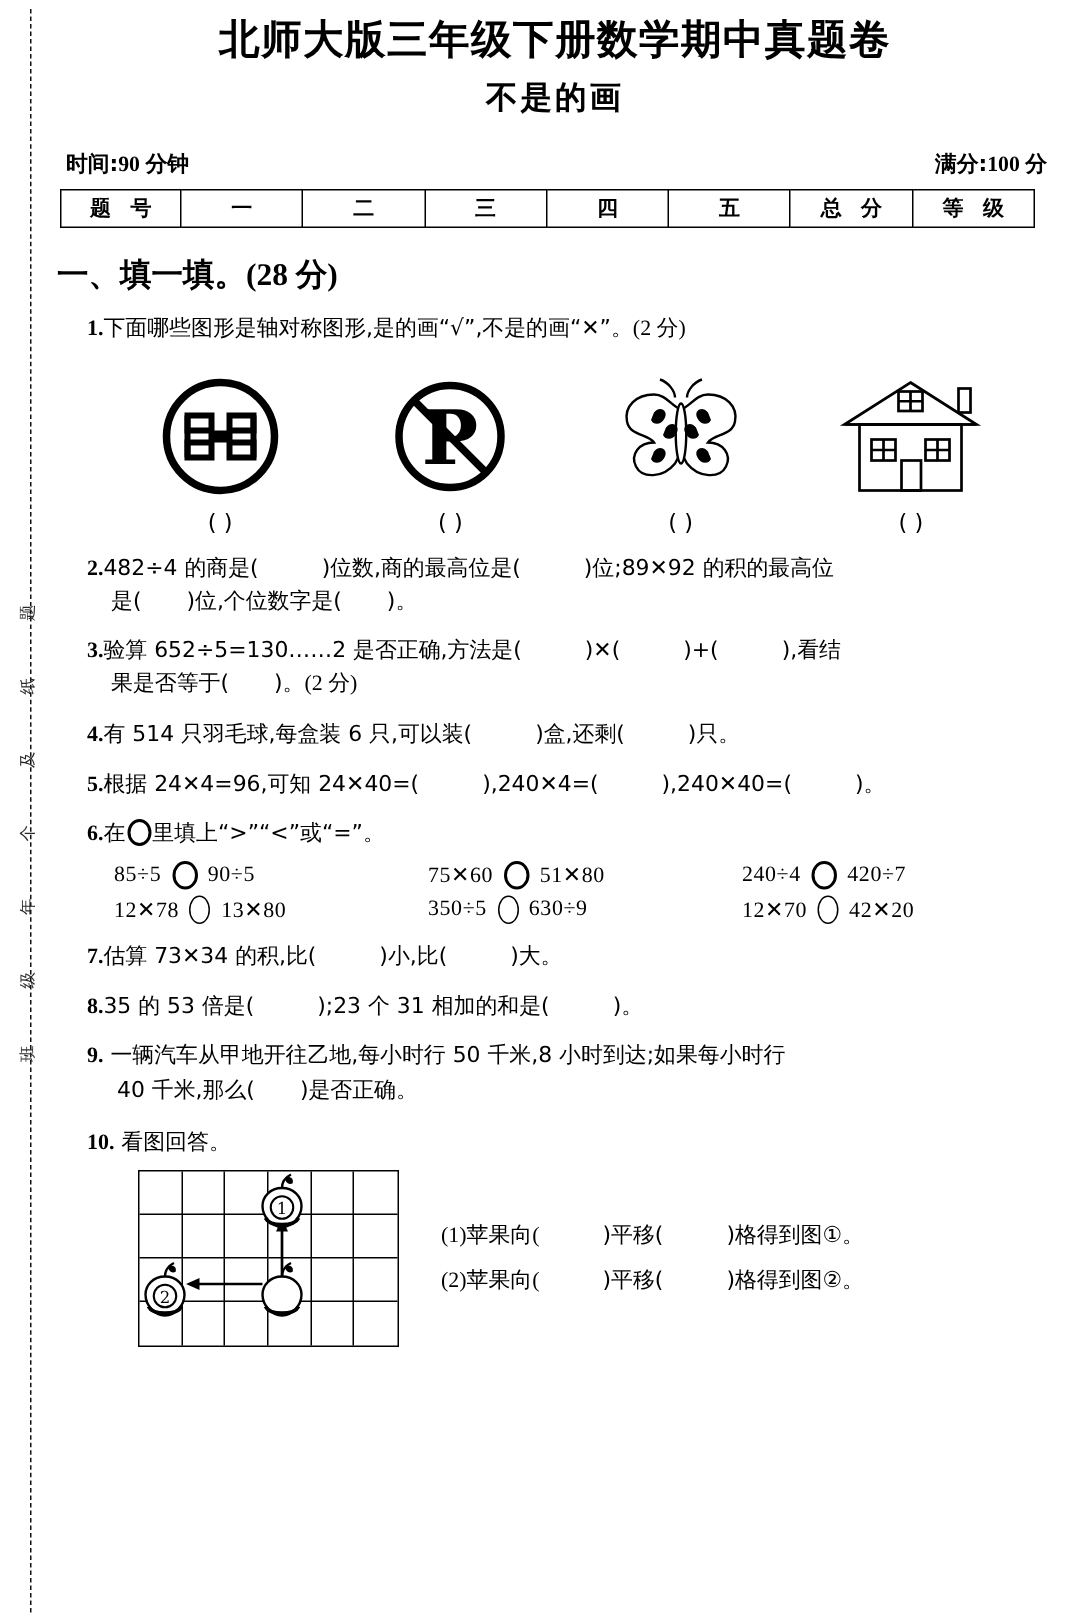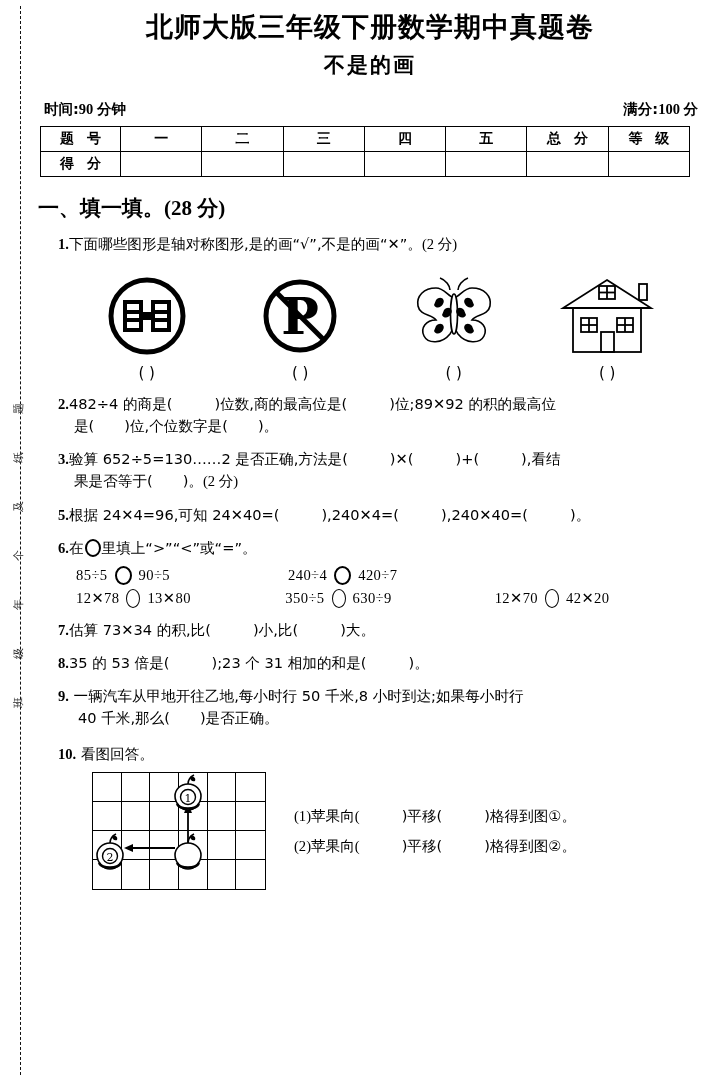--- a/index.html
+++ b/index.html
@@ -242,30 +242,20 @@
     <tbody>
         <tr>
       <td class="label">题 号</td>
       <td>一</td>
       <td>二</td>
       <td>三</td>
       <td>四</td>
       <td>五</td>
       <td>总 分</td>
       <td>等 级</td>
-    </tr>
-    <tr>
-      <td class="label">得 分</td>
-      <td></td>
-      <td></td>
-      <td></td>
-      <td></td>
-      <td></td>
-      <td></td>
-      <td></td>
     </tr>
   </tbody>
     </table>
 
   <div class="section-head">
     <span>一、填一填。</span><span class="pts">(28 分)</span>
   </div>
 
   <div class="q">
     <span class="qn">1.</span><span>下面哪些图形是轴对称图形,是的画“√”,不是的画“✕”。</span><span class="ser">(2 分)</span>
@@ -352,35 +342,43 @@
   <div class="q">
     <span class="qn">2.</span><span>482÷4 的商是(</span><span class="blank"></span><span>)位数,商的最高位是(</span><span class="blank"></span><span>)位;89✕92 的积的最高位</span><br>
     <span class="ind" style="width:16px"></span><span>是(</span><span class="blank-sm"></span><span>)位,个位数字是(</span><span class="blank-sm"></span><span>)。</span>
   </div>
 
   <div class="q">
     <span class="qn">3.</span><span>验算 652÷5=130……2 是否正确,方法是(</span><span class="blank"></span><span>)✕(</span><span class="blank"></span><span>)+(</span><span class="blank"></span><span>),看结</span><br>
     <span class="ind" style="width:16px"></span><span>果是否等于(</span><span class="blank-sm"></span><span>)。</span><span class="ser">(2 分)</span>
   </div>
 
+  <div class="q">
+    <span class="qn">4.</span><span>有 514 只羽毛球,每盒装 6 只,可以装(</span><span class="blank"></span><span>)盒,还剩(</span><span class="blank"></span><span>)只。</span>
+  </div>
 
   <div class="q">
     <span class="qn">5.</span><span>根据 24✕4=96,可知 24✕40=(</span><span class="blank"></span><span>),240✕4=(</span><span class="blank"></span><span>),240✕40=(</span><span class="blank"></span><span>)。</span>
   </div>
 
   <div class="q">
     <span class="qn">6.</span><span>在</span><span class="inline-circ"></span><span>里填上“&gt;”“&lt;”或“=”。</span>
   </div>
 
   <div class="cmp-block">
     <div class="cmp-row">
       <div class="cmp-item">
         <span class="expr">85÷5</span>
         <span class="circ"></span>
         <span class="expr">90÷5</span>
+      </div>
+      <div class="cmp-item">
+        <span class="expr">75✕60</span>
+        <span class="circ"></span>
+        <span class="expr">51✕80</span>
       </div>
       <div class="cmp-item">
         <span class="expr">240÷4</span>
         <span class="circ"></span>
         <span class="expr">420÷7</span>
       </div>
     </div>
     <div class="cmp-row">
       <div class="cmp-item">
         <span class="expr">12✕78</span>

